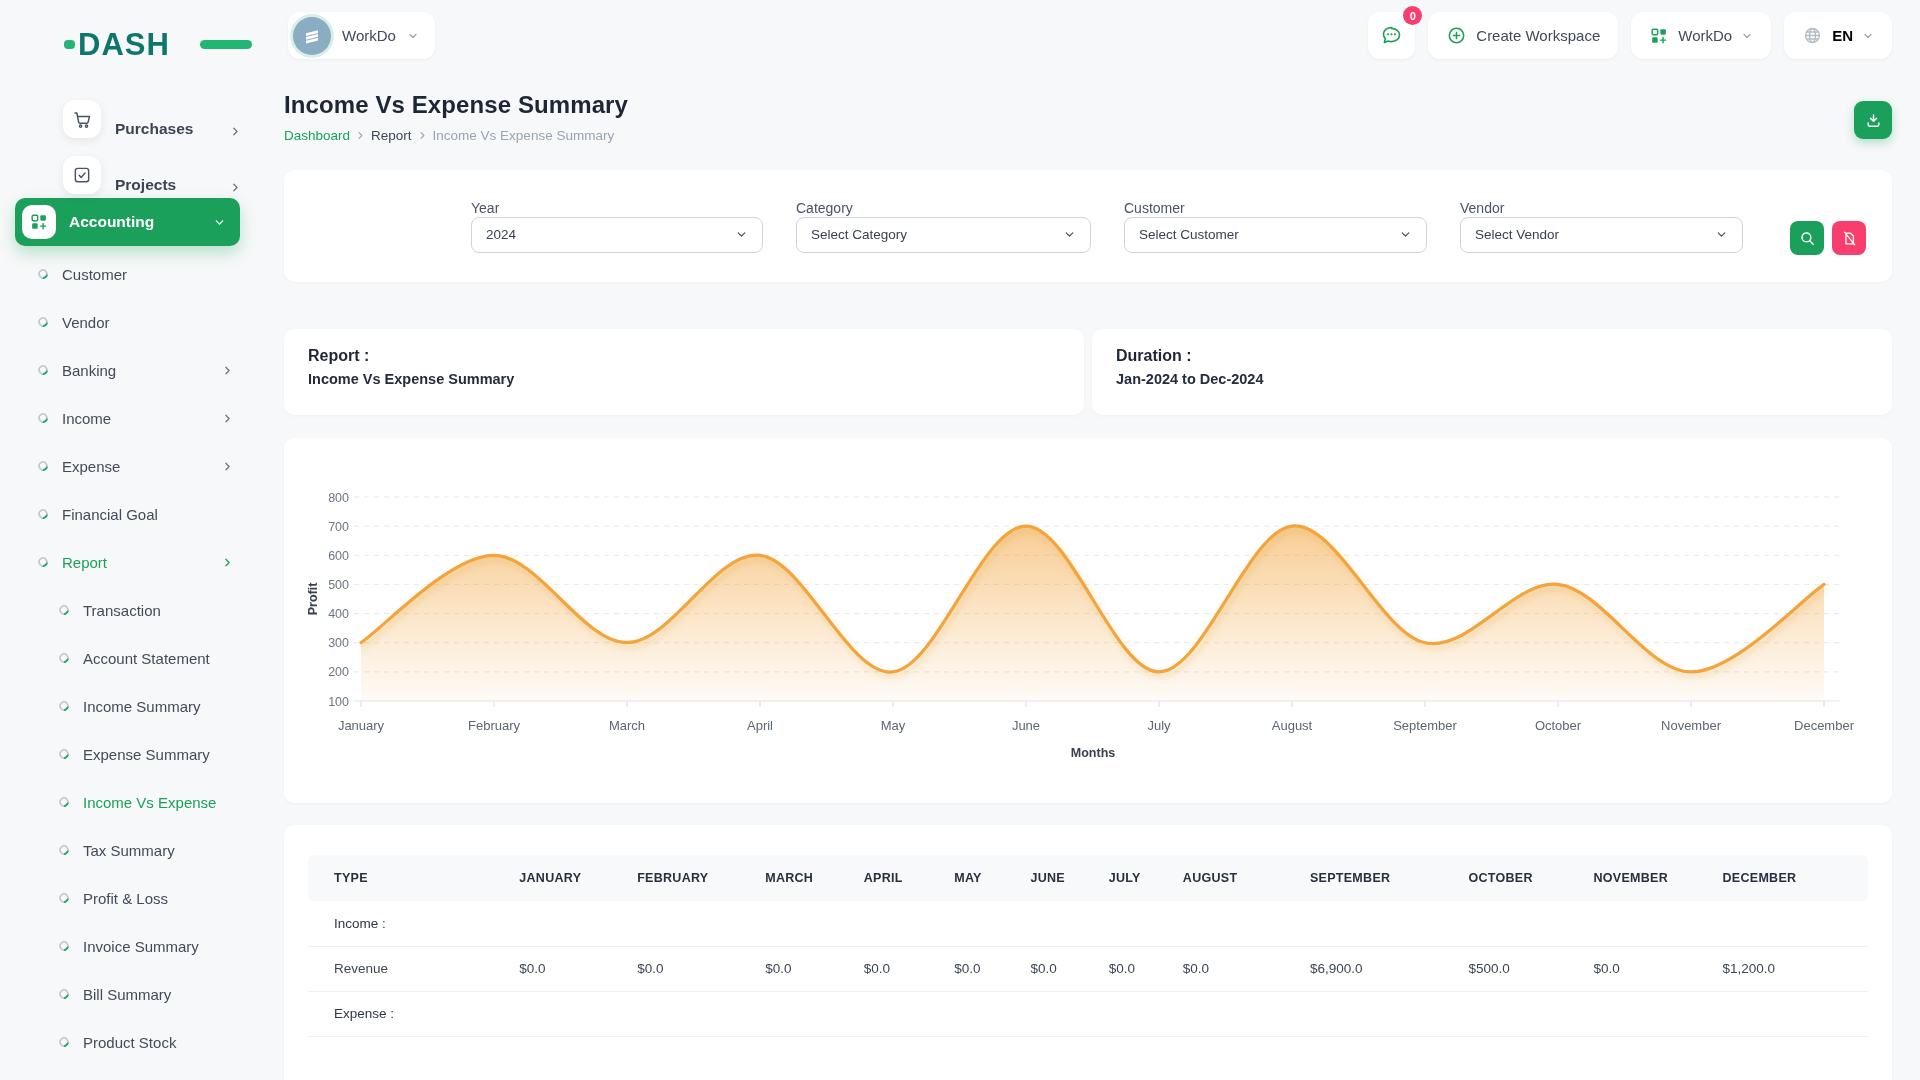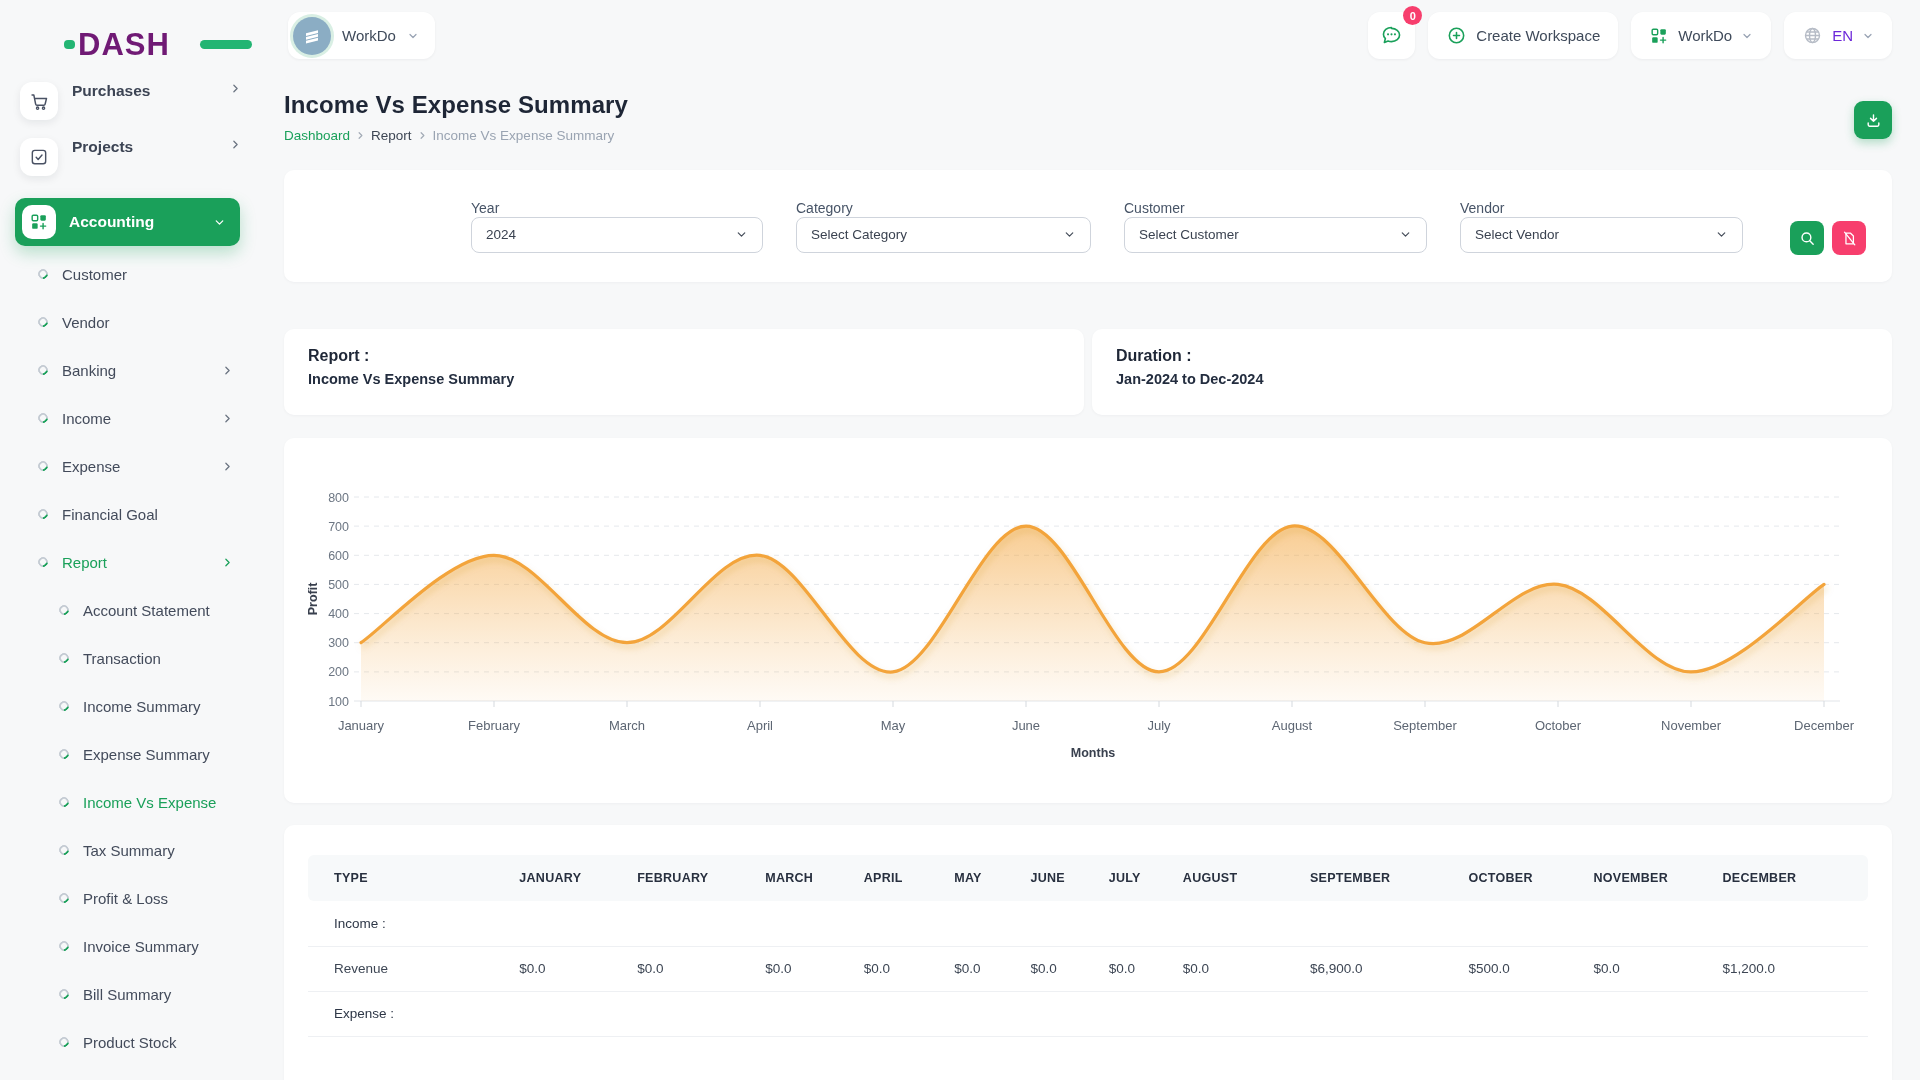--- a/index.html
+++ b/index.html
@@ -8,24 +8,24 @@
     font-family:"Liberation Sans", sans-serif;
     background:#f7f8f9;
     color:#3f4756;
   }
   .app { display:flex; width:1920px; height:1080px; }
 
   
   .sidebar { width:260px; flex:0 0 260px; height:1080px; position:relative; }
   .logo { position:relative; margin:26px 0 0 64px; display:flex; align-items:center; height:36px; width:150px; }
   .logo-seg { width:11px; height:9px; border-radius:4px; background:#23b573; margin-right:3px; }
-  .logo-text { font-size:31px; font-weight:800; letter-spacing:1px; color:#701a75; line-height:1; }
+  .logo-text { font-size:31px; font-weight:800; letter-spacing:1px; color:#0f766e; line-height:1; }
   .logo-bar { position:absolute; right:-38px; top:14px; width:52px; height:9px; border-radius:5px; background:#23b573; }
   .side-nav { margin-top:20px; }
-  .side-top-item { display:flex; align-items:flex-start; height:56px; padding:0 18px 0 20px; cursor:pointer; }
+  .side-top-item { display:flex; align-items:flex-end; height:56px; padding:0 18px 0 20px; cursor:pointer;margin-left:43px; }
   .icon-box { width:38px; height:38px; border-radius:12px; background:#ffffff; box-shadow:0 3px 8px rgba(16,24,40,.08); display:flex; align-items:center; justify-content:center; }
   .side-top-item .lbl { margin-left:14px; font-size:15.5px; font-weight:600; color:#3c4454; }
   .side-top-item .chev { margin-left:auto; display:flex; }
   .side-active-pill { display:flex; align-items:center; height:48px; margin:4px 20px 4px 15px; padding:0 14px 0 7px; background:#1aa05a; border-radius:10px; box-shadow:0 7px 16px rgba(26,160,90,.28); cursor:pointer; }
   .side-active-pill .icon-box { width:34px; height:34px; border-radius:10px; box-shadow:none; }
   .side-active-pill .lbl { margin-left:13px; font-size:15.5px; font-weight:700; color:#ffffff; }
   .side-active-pill .chev { margin-left:auto; display:flex; }
   .side-child { display:flex; align-items:center; height:48px; padding-right:26px; cursor:pointer; }
   .side-child.lv1 { padding-left:38px; }
   .side-child.lv2 { padding-left:59px; }
@@ -37,21 +37,21 @@
   
   .main { flex:1; padding:0 28px 0 24px; position:relative; }
 
   .topbar { display:flex; align-items:center; padding-top:12px; height:59px; }
   .pill { display:flex; align-items:center; background:#ffffff; border:none; border-radius:12px; height:47px; padding:0 18px; box-shadow:0 1px 3px rgba(16,24,40,.05); cursor:pointer; font-family:inherit; font-size:15px; color:#3f4a5a; gap:9px; }
   .ws-pill { margin-left:4px; padding:0 16px 0 5px; gap:11px; }
   .avatar { width:38px; height:38px; border-radius:50%; background:#8badc4; display:flex; align-items:center; justify-content:center; box-shadow:0 0 0 3px #d9efe4; }
   .topbar-right { margin-left:auto; display:flex; align-items:center; gap:13px; }
   .icon-only { width:47px; padding:0; justify-content:center; position:relative; }
   .badge { position:absolute; top:-6px; right:-7px; min-width:19px; height:19px; border-radius:10px; background:#f73e6d; color:#fff; font-size:11px; font-weight:700; display:flex; align-items:center; justify-content:center; padding:0 5px; }
-  .lang { color:#6d28d9; font-weight:400; }
+  .lang { color:#000000; font-weight:700; }
 
   .page-head { display:flex; margin-top:32px; }
   .page-title { font-size:24px; font-weight:700; color:#1e2636; letter-spacing:.1px; }
   .breadcrumb { display:flex; align-items:center; gap:5px; margin-top:9px; font-size:13.5px; }
   .bc-link { color:#1aa05a; cursor:pointer; text-decoration:none; }
   .bc-mid { color:#3d4654; cursor:pointer; text-decoration:none; }
   .bc-current { color:#9aa4b2; }
   .download-btn { margin-left:auto; margin-top:10px; width:38px; height:38px; border:none; border-radius:9px; background:#1aa05a; display:flex; align-items:center; justify-content:center; cursor:pointer; box-shadow:0 4px 10px rgba(26,160,90,.3); }
 
   .card { background:#ffffff; border-radius:10px; box-shadow:0 1px 3px rgba(16,24,40,.04); }
@@ -171,25 +171,25 @@
         </div>
         <div class="side-child lv1 active">
           <span class="bullet"></span>
           <span class="lbl">Report</span>
           <svg class="chev" width="13" height="13" viewBox="0 0 24 24">
             <path d="M9 6l6 6-6 6" fill="none" stroke="#1aa05a" stroke-width="2.3" stroke-linecap="round" stroke-linejoin="round"></path>
           </svg>
         </div>
         <div class="side-child lv2">
           <span class="bullet"></span>
+          <span class="lbl">Transaction</span>
+        </div>
+        <div class="side-child lv2">
+          <span class="bullet"></span>
           <span class="lbl">Account Statement</span>
-        </div>
-        <div class="side-child lv2">
-          <span class="bullet"></span>
-          <span class="lbl">Transaction</span>
         </div>
         <div class="side-child lv2">
           <span class="bullet"></span>
           <span class="lbl">Income Summary</span>
         </div>
         <div class="side-child lv2">
           <span class="bullet"></span>
           <span class="lbl">Expense Summary</span>
         </div>
         <div class="side-child lv2 active">

